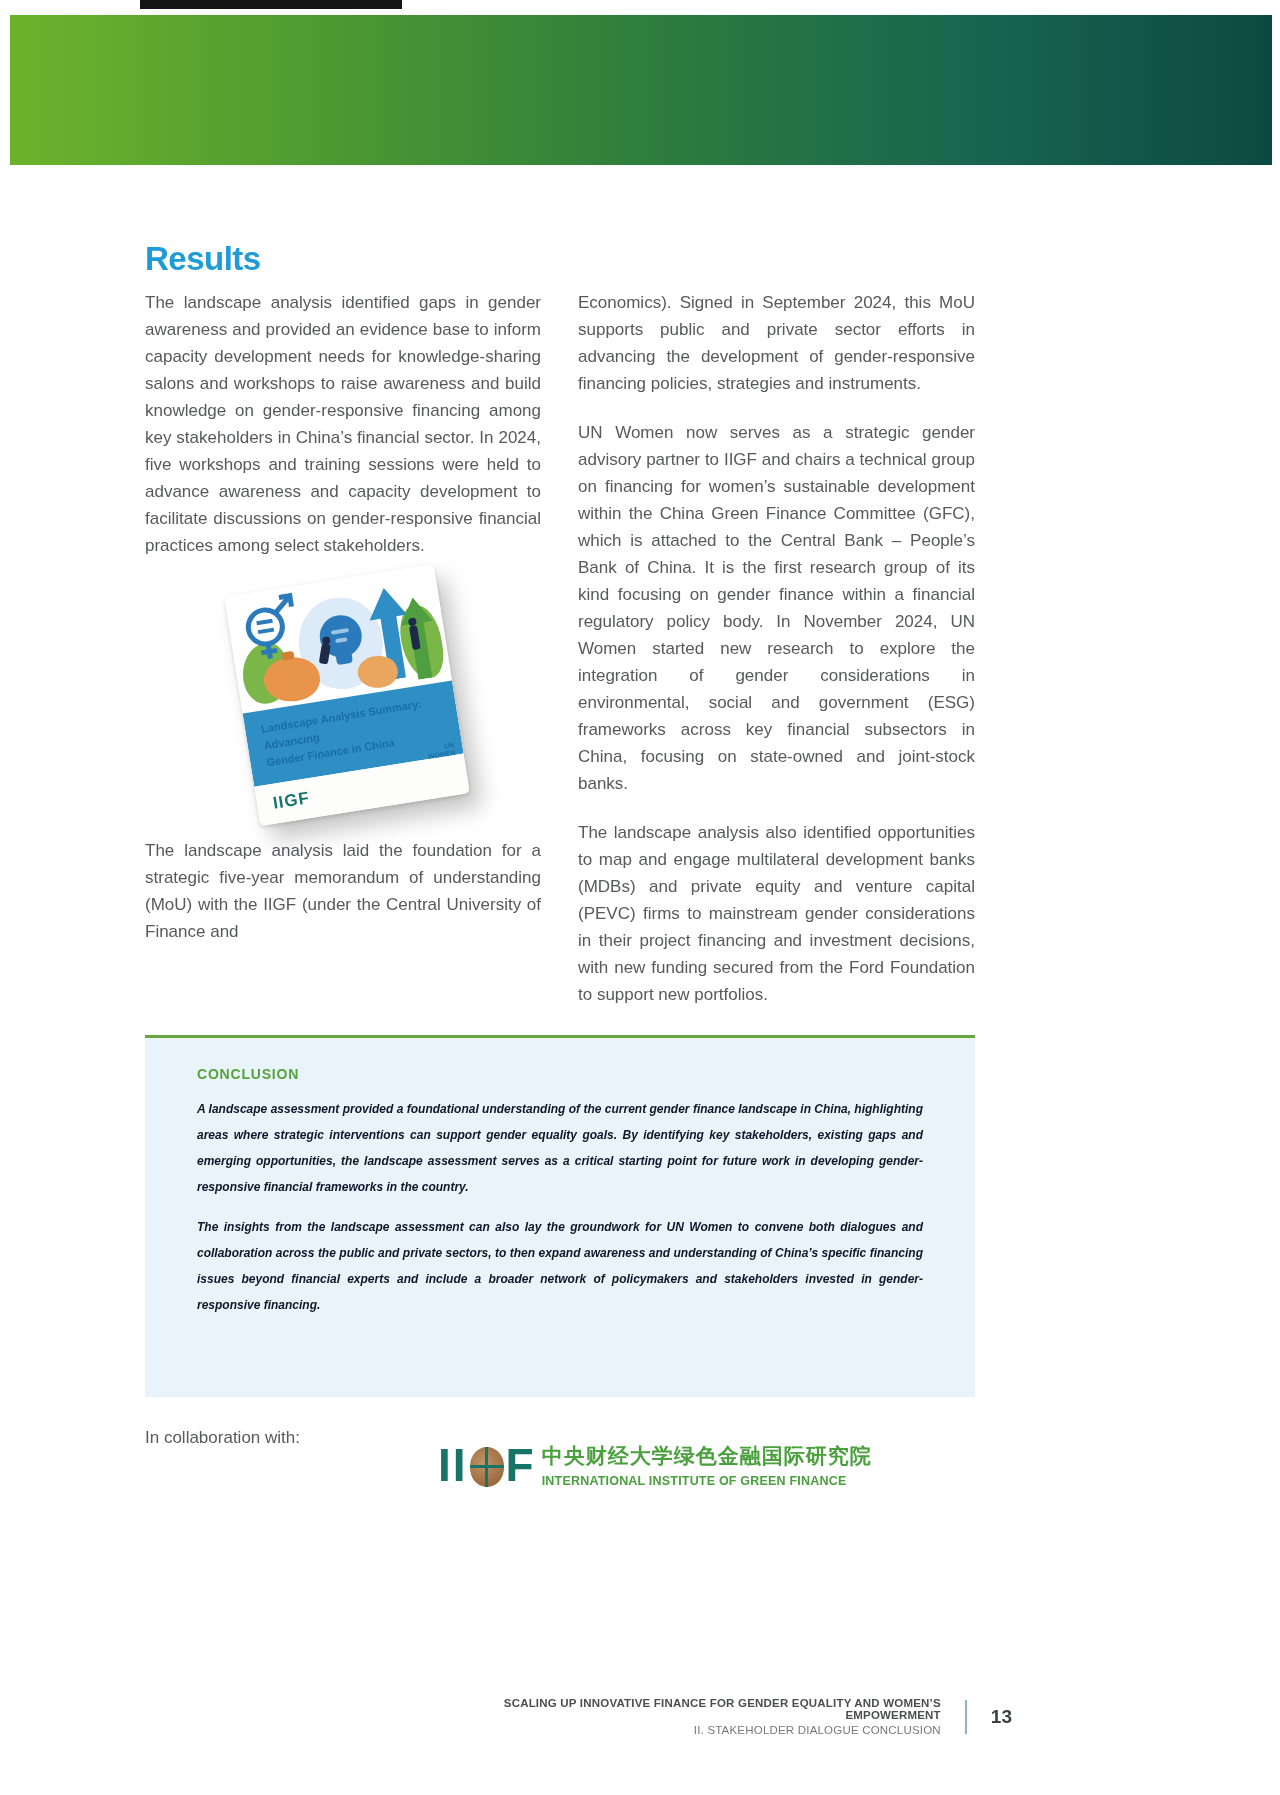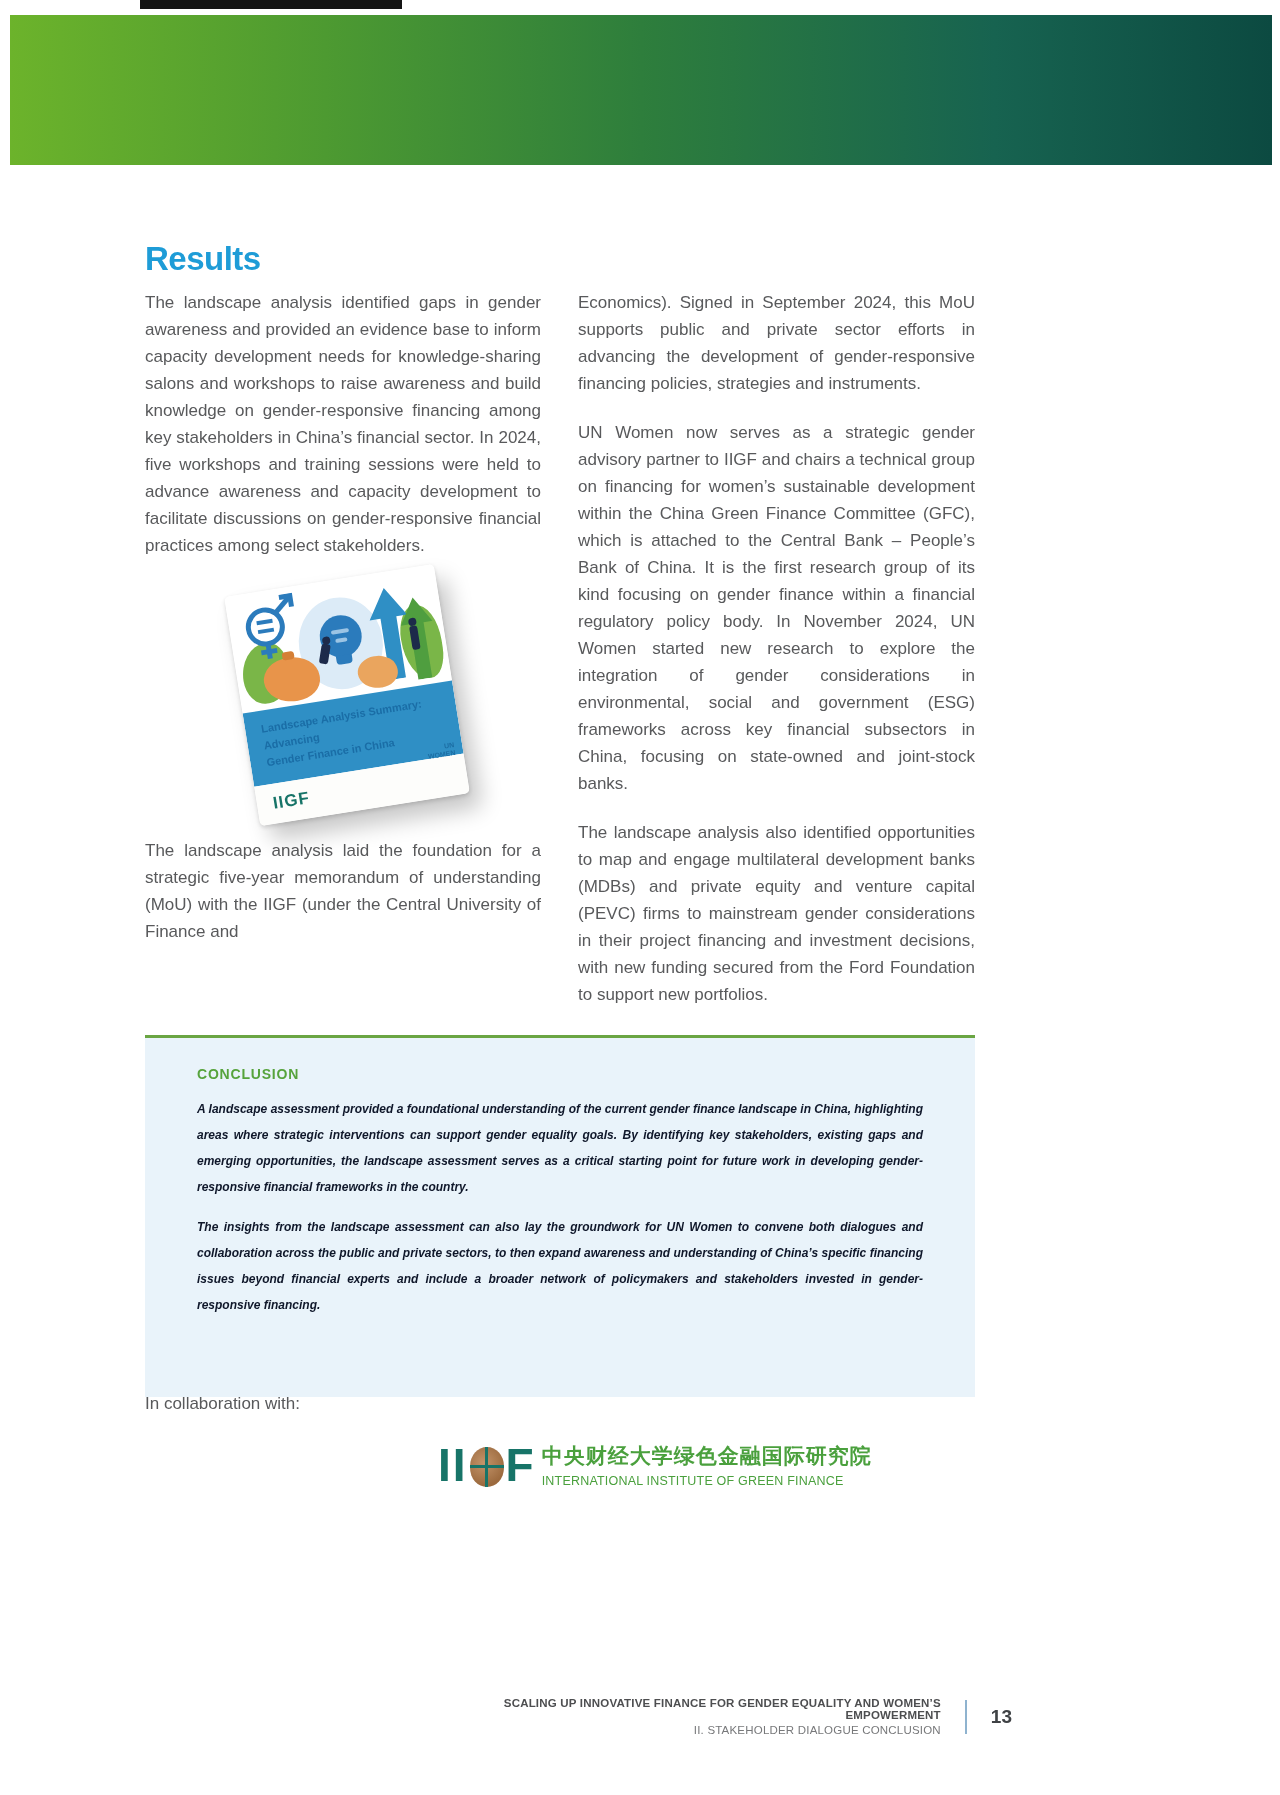--- a/index.html
+++ b/index.html
@@ -83,33 +83,33 @@
     margin-bottom: 14px;
   }
   .conclusion p {
     font-size: 12px; line-height: 26px; font-weight: 600; color: #0f172a;
     text-align: justify;
     font-style: italic;
   }
   .conclusion p + p { margin-top: 14px; }
 
   
-  .collab-label { position: absolute; left: 145px; top: 1394px; font-size: 17px; color: #58595b; text-align: center; }
+  .collab-label { position: absolute; left: 145px; top: 1428px; font-size: 17px; color: #58595b; text-align: center; }
   .collab-logo { position: absolute; left: 438px; top: 1438px; display: flex; align-items: center; gap: 6px; }
   .iigf-mark { display: flex; align-items: center; }
   .iigf-mark .letters { font-size: 46px; font-weight: bold; color: #177468; letter-spacing: 2px; font-family: "Liberation Sans", sans-serif; }
   .iigf-globe {
     width: 34px; height: 40px; margin: 0 2px; border-radius: 50% / 48%;
     background: radial-gradient(circle at 40% 40%, #c3946a 0%, #9c6a3e 70%);
     position: relative; top: 2px;
   }
   .iigf-globe::before { content: ""; position: absolute; left: 15px; top: 0; width: 3px; height: 100%; background: #177468; }
   .iigf-globe::after { content: ""; position: absolute; left: 0; top: 18px; width: 100%; height: 3px; background: #177468; }
   .iigf-text .cn { font-size: 21px; font-weight: bold; color: #4aa03d; letter-spacing: 1px; }
-  .iigf-text .en { font-size: 12.5px; font-weight: normal; color: #4aa03d; margin-top: 4px; letter-spacing: 0.2px; }
+  .iigf-text .en { font-size: 12.5px; font-weight: bold; color: #4aa03d; margin-top: 4px; letter-spacing: 0.2px; }
 
   
   .footer {
     position: absolute; left: 420px; top: 1697px; width: 592px;
     display: flex; align-items: center; gap: 24px;
   }
   .footer-text { flex: 1; text-align: right; }
   .footer-line1 { font-size: 11.5px; font-weight: bold; color: #4d4e50; letter-spacing: 0.2px; }
   .footer-line2 { font-size: 11.5px; color: #77787a; margin-top: 3px; letter-spacing: 0.2px; }
   .footer-divider { width: 2px; height: 34px; background: #8fb3cf; }

